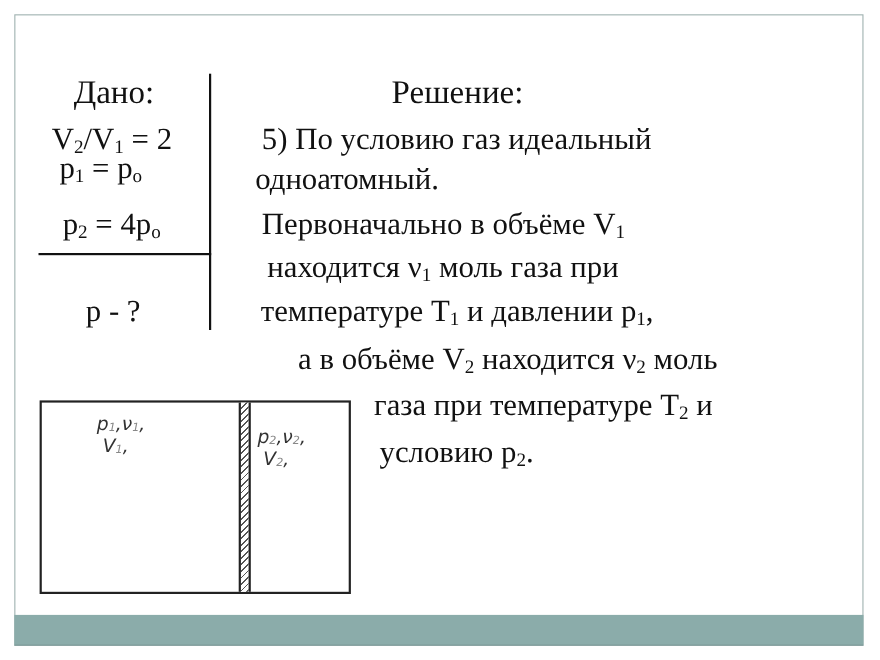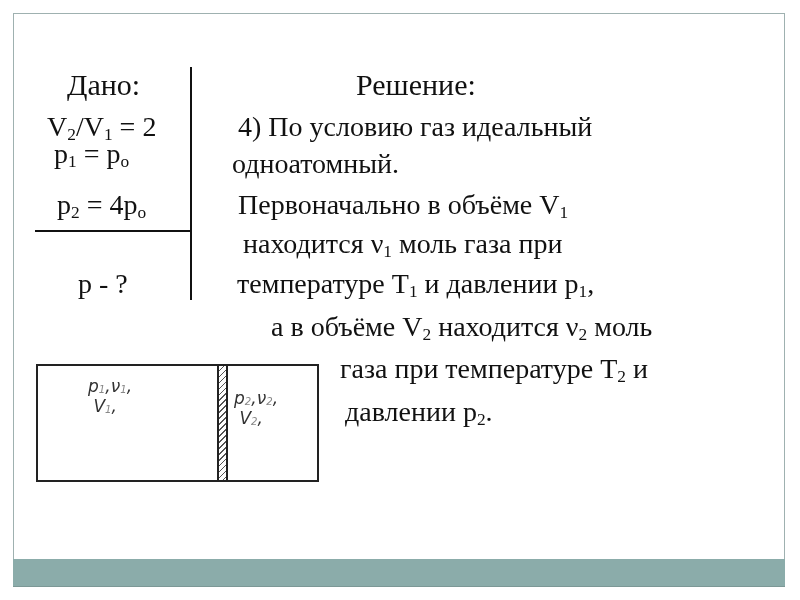--- a/index.html
+++ b/index.html
@@ -16,21 +16,21 @@
       background: #8bacaa; border-bottom: 1px solid #7c9896;
     }
     .t { position: absolute; white-space: nowrap; line-height: 1; font-family: Liberation Serif, serif; }
     .h { font-size: 30px; }
     .b { font-size: 28px; }
     sub { font-size: 0.62em; vertical-align: -0.22em; line-height: 0; }
     .vline { position: absolute; left: 190px; top: 67px; width: 2px; height: 233px; background: #111; }
     .hline { position: absolute; left: 35px; top: 230px; width: 157px; height: 2px; background: #111; }
 
     .diagram {
-      position: absolute; left: 36px; top: 364px; width: 283px; height: 118px;
+      position: absolute; left: 36px; top: 364px; width: 283px; height: 176px;
       border: 2px solid #222; box-sizing: border-box;
     }
     .piston {
       position: absolute; left: 179px; top: 0; width: 11px; height: 100%;
       border-left: 2px solid #222; border-right: 2px solid #222; box-sizing: border-box;
       background: repeating-linear-gradient(135deg, #ffffff 0px, #ffffff 3px, #555 3px, #555 4.2px);
     }
     .dlabel {
       position: absolute; font-family: "DejaVu Sans", "Liberation Sans", sans-serif; font-style: italic;
       font-size: 17px; color: #333; line-height: 20px; white-space: nowrap;
@@ -51,35 +51,35 @@
 
 <div class="t b" style="left:57px; top:191px;"><span>p</span><sub>2</sub><span> = 4p</span><sub>o</sub></div>
 
 <div class="hline"></div>
 <div class="vline"></div>
 
 <div class="t b" style="left:78px; top:270px;">p - ?</div>
 
 <div class="t h" style="left:356px; top:70px;">Решение:</div>
 
-<div class="t b" style="left:238px; top:113px;"><span>4) По условию газ идеальный</span></div>
+<div class="t b" style="left:238px; top:113px;"><span>5) По условию газ идеальный</span></div>
 
 <div class="t b" style="left:232px; top:150px;"><span>одноатомный.</span></div>
 
 <div class="t b" style="left:238px; top:191px;text-align:center;"><span>Первоначально в объёме V</span><sub>1</sub></div>
 
 <div class="t b" style="left:243px; top:230px;"><span>находится ν</span><sub>1</sub><span> моль газа при</span></div>
 
 <div class="t b" style="left:237px; top:270px;"><span>температуре T</span><sub>1</sub><span> и давлении p</span><sub>1</sub><span>,</span></div>
 
 <div class="t b" style="left:243px; top:313px;margin-left:28px;"><span>а в объёме V</span><sub>2</sub><span> находится ν</span><sub>2</sub><span> моль</span></div>
 
 <div class="t b" style="left:340px; top:355px;"><span>газа при температуре T</span><sub>2</sub><span> и</span></div>
 
-<div class="t b" style="left:345px; top:398px;"><span>давлении p</span><sub>2</sub><span>.</span></div>
+<div class="t b" style="left:345px; top:398px;"><span>условию p</span><sub>2</sub><span>.</span></div>
 
 <div class="diagram">
   <div class="piston"></div>
   <div class="dlabel" style="left:50px; top:10px;">
     <span>p</span><sub>1</sub>,<span>ν</span><sub>1</sub>,<br>
     &nbsp;<span>V</span><sub>1</sub>,
   </div>
   <div class="dlabel" style="left:196px; top:22px;">
     <span>p</span><sub>2</sub>,<span>ν</span><sub>2</sub>,<br>
     &nbsp;<span>V</span><sub>2</sub>,

